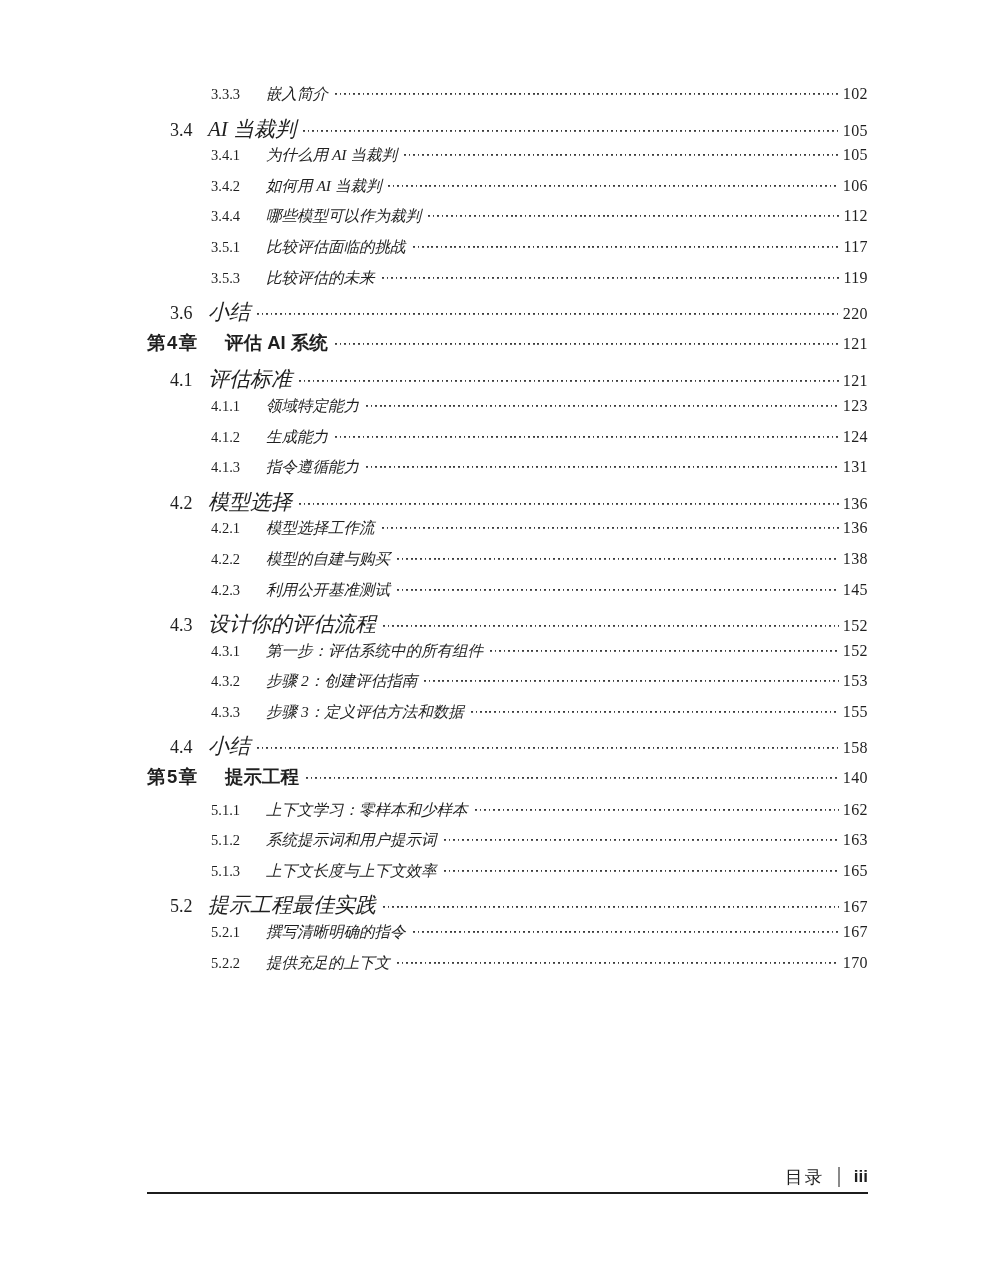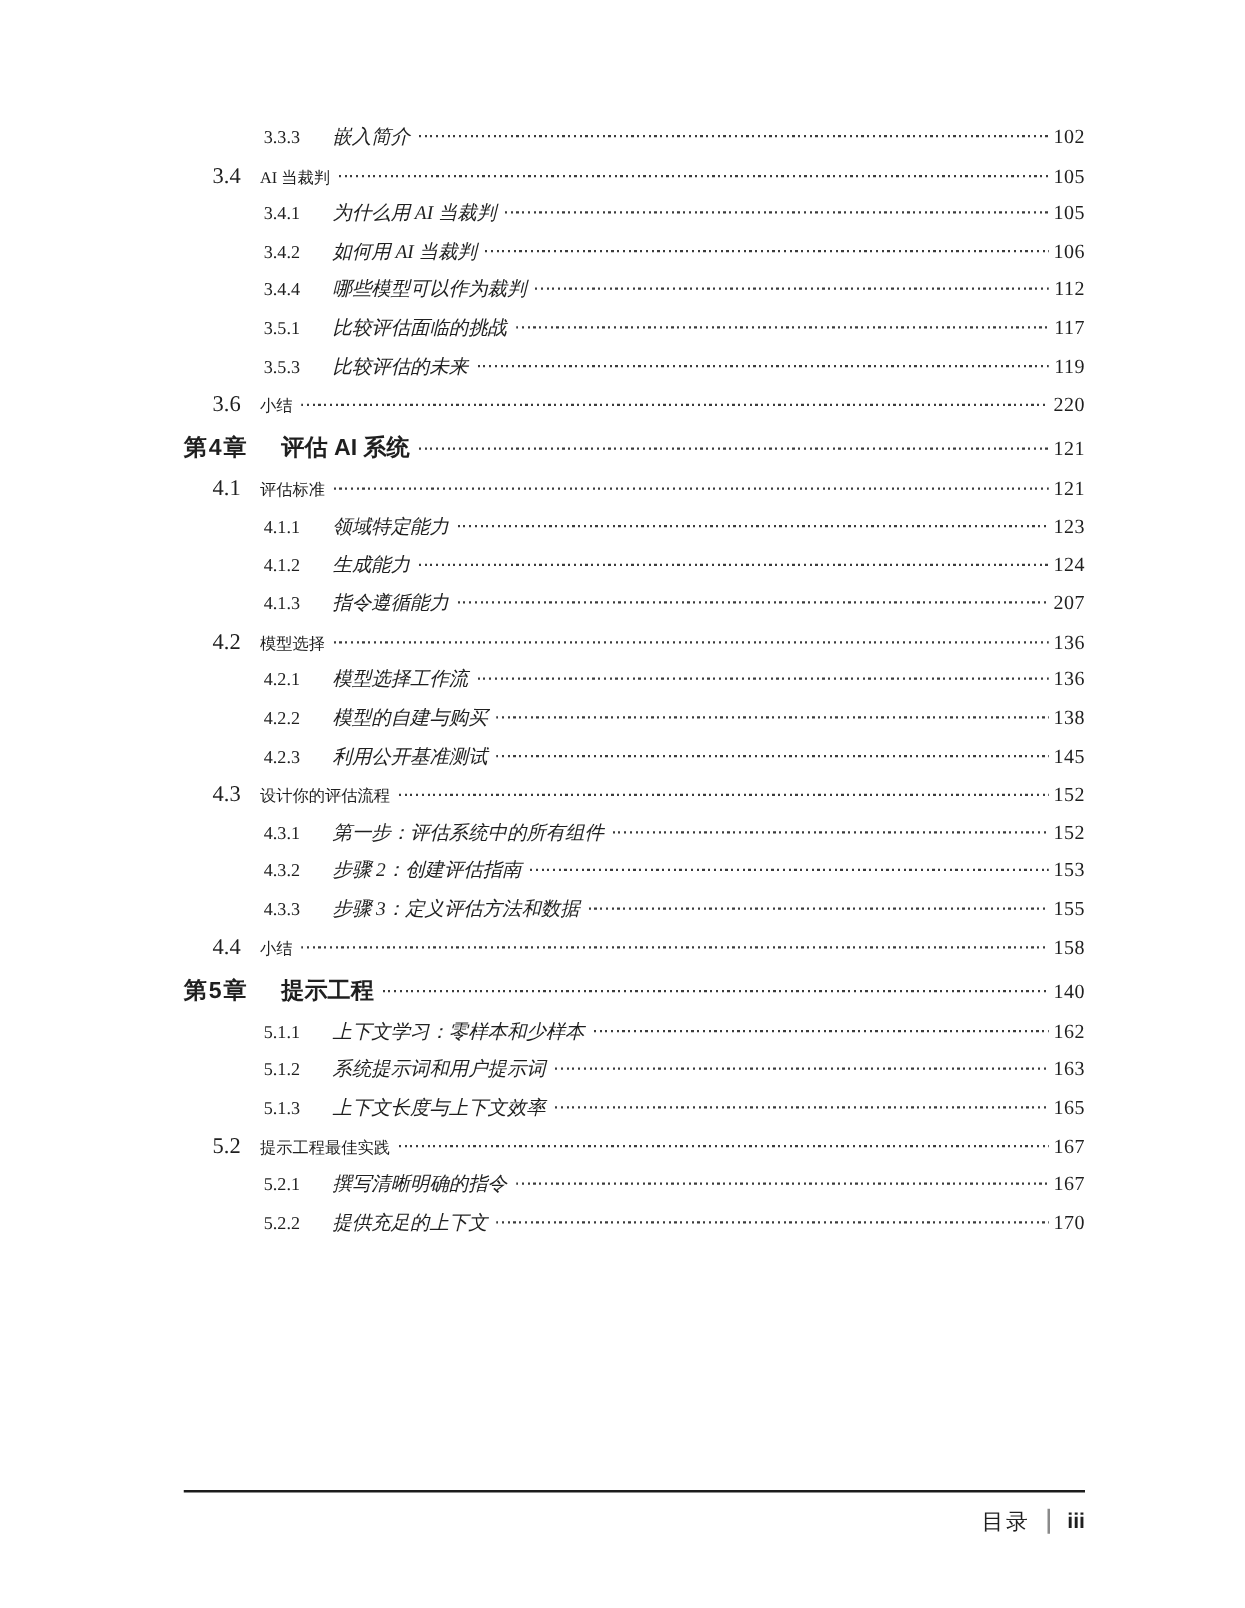--- a/index.html
+++ b/index.html
@@ -11,21 +11,21 @@
     width: 996px;
     height: 1286px;
     position: relative;
     font-family: "Liberation Serif", serif;
     color: #1f1f1f;
     overflow: hidden;
   }
   .toc {
     position: absolute;
     left: 147px;
-    top: 99px;
+    top: 84px;
     width: 721px;
   }
   .row {
     display: flex;
     align-items: baseline;
     height: 30.6px;
     white-space: nowrap;
   }
   .row .num {
     flex: none;
@@ -63,36 +63,36 @@
     letter-spacing: 1.5px;
   }
   .lvl0 .title {
     font-family: "Liberation Sans", sans-serif;
     font-weight: 700;
     font-size: 18.5px;
   }
   
   .lvl1 { padding-left: 23px; }
   .lvl1 .num { width: 38px; font-size: 18px; }
-  .lvl1 .title { font-size: 13px; }
+  .lvl1 .title { font-size: 21px; font-style: italic; }
   
   .lvl2 { padding-left: 64px; }
   .lvl2 .num { width: 55px; font-size: 14.5px; }
   .lvl2 .title { font-size: 15.5px; font-style: italic; }
 
   .footer-rule {
     position: absolute;
     left: 147px;
     width: 721px;
     top: 1192px;
     border-top: 2px solid #1c1c1c;
   }
   .footer {
     position: absolute;
-    top: 1204px;
+    top: 1164px;
     right: 128px;
     height: 26px;
     display: flex;
     align-items: center;
     gap: 14px;
   }
   .footer-label {
     font-size: 17.5px;
     letter-spacing: 2px;
   }
@@ -181,21 +181,21 @@
       <div class="row lvl2">
     <span class="num">4.1.2</span>
     <span class="title">生成能力</span>
     <span class="leader"></span>
     <span class="pg">124</span>
   </div>
       <div class="row lvl2">
     <span class="num">4.1.3</span>
     <span class="title">指令遵循能力</span>
     <span class="leader"></span>
-    <span class="pg">207</span>
+    <span class="pg">131</span>
   </div>
       <div class="row lvl1">
     <span class="num">4.2</span>
     <span class="title">模型选择</span>
     <span class="leader"></span>
     <span class="pg">136</span>
   </div>
       <div class="row lvl2">
     <span class="num">4.2.1</span>
     <span class="title">模型选择工作流</span>

